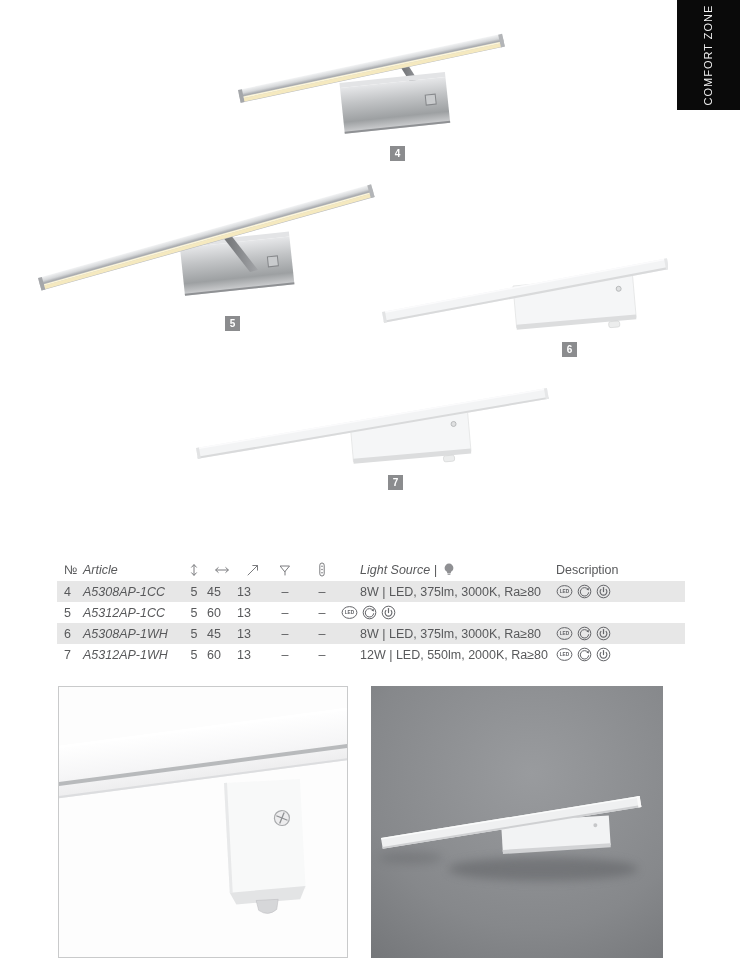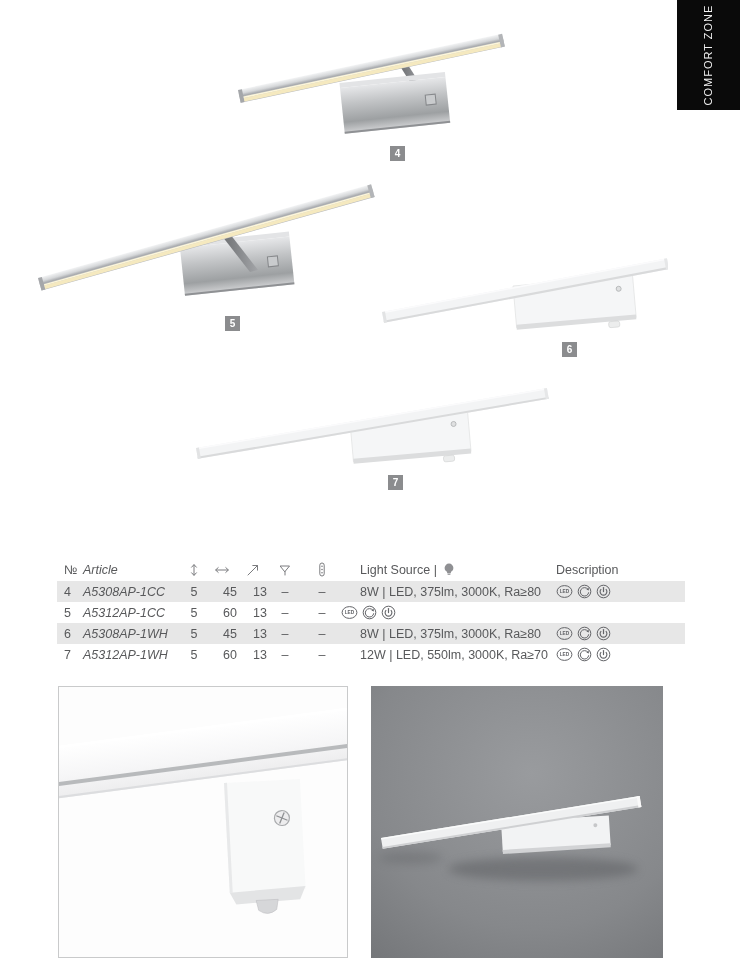--- a/index.html
+++ b/index.html
@@ -27,30 +27,30 @@
 
   
   .spec-table { position:absolute; left:57px; top:558px; width:628px; font-size:12.5px; }
   .t-header, .t-row { display:flex; align-items:center; }
   .t-header { height:23px; }
   .t-row { height:21px; }
   .c { flex:0 0 auto; }
   .c.num  { width:26px; padding-left:7px; }
   .c.art  { width:98px;font-style:italic; }
   .c.d1 { width:26px; text-align:center; }
-  .c.d2 { width:30px; text-align:right; }
-  .c.d3 { width:30px; text-align:right; }
+  .c.d2 { width:30px; text-align:left; }
+  .c.d3 { width:30px; text-align:left; }
   .c.d4 { width:36px; text-align:center; }
   .c.d5 { width:38px; text-align:center; }
   .c.ls  { width:215px; padding-left:19px; }
   .c.desc{ width:129px; display:flex; align-items:center; gap:4px; }
   .t-header .c { display:flex; align-items:center; }
   .t-header .c.d1,.t-header .c.d2,.t-header .c.d3,.t-header .c.d4,.t-header .c.d5
     { justify-content:center; }
-  .t-header .c.ls { gap:5px; }
+  .t-header .c.ls { gap:5px;font-style:italic; }
   .hicon { display:block; }
 
   
   .photo-left { position:absolute; left:58px; top:686px; width:290px; height:272px;
     border:1px solid #c9cacb; background:#fdfdfd; overflow:hidden; }
   .photo-right { position:absolute; left:371px; top:686px; width:292px; height:272px;
     overflow:hidden; }
 </style>
 </head>
 <body>
@@ -303,21 +303,21 @@
     </div>
 
     <div class="t-row">
       <div class="c num">7</div>
       <div class="c art">A5312AP-1WH</div>
       <div class="c d1">5</div>
       <div class="c d2">60</div>
       <div class="c d3">13</div>
       <div class="c d4">–</div>
       <div class="c d5">–</div>
-      <div class="c ls">12W | LED, 550lm, 3000K, Ra≥70</div>
+      <div class="c ls">12W | LED, 550lm, 2000K, Ra≥80</div>
       <div class="c desc">
         <svg width="17" height="15" viewBox="0 0 17 15">
             <ellipse cx="8.5" cy="7.5" rx="7.4" ry="5.9" fill="none" stroke="#636468" stroke-width="1"></ellipse>
             <text x="8.5" y="9.3" text-anchor="middle" font-size="4.8" font-weight="bold" fill="#636468">LED</text>
           </svg>
         <svg width="15" height="15" viewBox="0 0 15 15">
             <circle cx="7.5" cy="7.5" r="6.3" fill="none" stroke="#636468" stroke-width="1"></circle>
             <path d="M10.8 5.2 A4.2 4.2 0 1 0 11.7 8.3" fill="none" stroke="#636468" stroke-width="1"></path>
             <polygon points="11.6,3.6 11.9,6.4 9.4,5.4" fill="#636468"></polygon>
           </svg>

